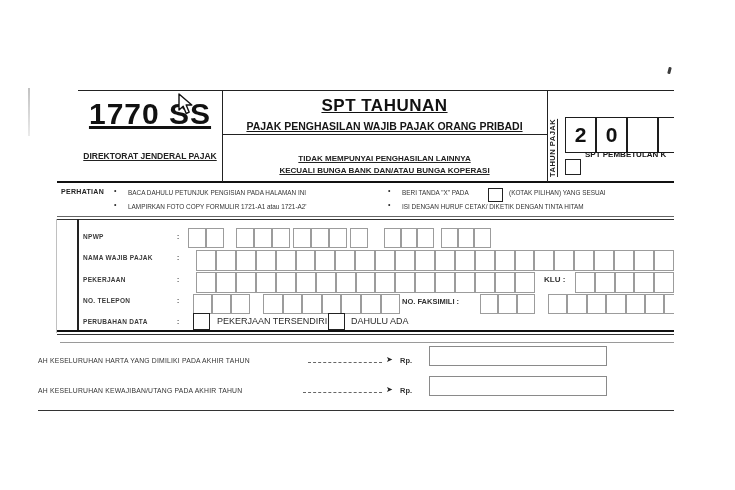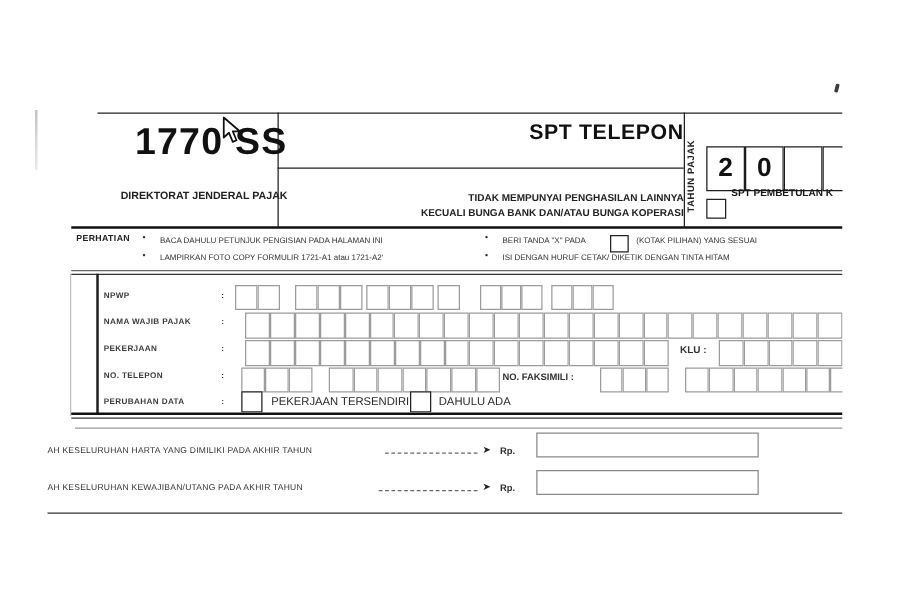--- a/index.html
+++ b/index.html
@@ -1,21 +1,21 @@
 <!DOCTYPE html>
 <html><head>
 <meta charset="utf-8">
 <style>
   html,body{margin:0;padding:0;background:#fff;}
   .page{position:relative;width:735px;height:490px;background:#ffffff;overflow:hidden;
         font-family:"Liberation Sans","DejaVu Sans",sans-serif;color:#2b2b2b;}
   .abs{position:absolute;}
   .hline{position:absolute;height:0;}
   .vline{position:absolute;width:0;}
-  .ctr{text-align:right;}
+  .ctr{text-align:center;text-decoration:underline;}
   .b{font-weight:bold;}
   .nw{white-space:nowrap;}
   .cellrow{position:absolute;display:flex;}
   .cell{box-sizing:border-box;border:1px solid #9c9c9c;background:#fff;flex:0 0 auto;}
   .yearbox{position:absolute;box-sizing:border-box;border:1.5px solid #1d1d1d;background:#fff;
            width:31px;height:36px;font-size:21px;font-weight:bold;line-height:33px;text-align:center;color:#111;}
   .chk{position:absolute;box-sizing:border-box;border:1.4px solid #222;background:#fff;}
   .vertical-label{writing-mode:vertical-rl;transform:rotate(180deg);}
   .fieldlabel{font-size:6.5px;letter-spacing:.3px;color:#3a3a3a;font-weight:bold;}
   .tinytext{font-size:6.4px;color:#333;}
@@ -32,21 +32,22 @@
 
   <div class="hline" style="left:78px;top:90px;width:596px;border-top:1.5px solid #222;"></div>
   <div class="hline" style="left:57px;top:181px;width:617px;border-top:2.5px solid #111;"></div>
   <div class="vline" style="left:222px;top:90px;height:92px;border-left:1.5px solid #222;"></div>
   <div class="vline" style="left:547px;top:90px;height:92px;border-left:1.5px solid #222;"></div>
   <div class="hline" style="left:222px;top:134px;width:325px;border-top:1.5px solid #222;"></div>
 
   <div class="abs ctr b" style="left:70px;top:97px;width:160px;font-size:30px;letter-spacing:1px;color:#111;">1770 SS</div>
   <div class="abs ctr b" style="left:70px;top:151px;width:160px;font-size:8.5px;color:#222;">DIREKTORAT JENDERAL PAJAK</div>
 
-  <div class="abs ctr b" style="left:222px;top:96px;width:325px;font-size:17px;letter-spacing:.5px;color:#111;">SPT TELEPON</div>
+  <div class="abs ctr b" style="left:222px;top:96px;width:325px;font-size:17px;letter-spacing:.5px;color:#111;">SPT TAHUNAN</div>
+  <div class="abs ctr b" style="left:222px;top:120px;width:325px;font-size:10.5px;color:#161616;">PAJAK PENGHASILAN WAJIB PAJAK  ORANG PRIBADI</div>
   <div class="abs ctr b" style="left:222px;top:154px;width:325px;font-size:8px;color:#222;">TIDAK MEMPUNYAI PENGHASILAN LAINNYA</div>
   <div class="abs ctr b" style="left:222px;top:166px;width:325px;font-size:8px;color:#222;">KECUALI BUNGA BANK DAN/ATAU BUNGA KOPERASI</div>
 
   <div class="abs vertical-label ctr b" style="left:548px;top:112px;width:16px;height:72px;font-size:7.5px;letter-spacing:.5px;color:#222;">TAHUN PAJAK</div>
   <div class="yearbox" style="left:565px;top:117px;">2</div>
   <div class="yearbox" style="left:596px;top:117px;">0</div>
   <div class="yearbox" style="left:627px;top:117px;"></div>
   <div class="yearbox" style="left:658px;top:117px;"></div>
   <div class="chk" style="left:565px;top:159px;width:16px;height:16px;"></div>
   <div class="abs b nw" style="left:585px;top:150px;width:89px;overflow:hidden;font-size:8px;color:#161616;">SPT PEMBETULAN K</div>

